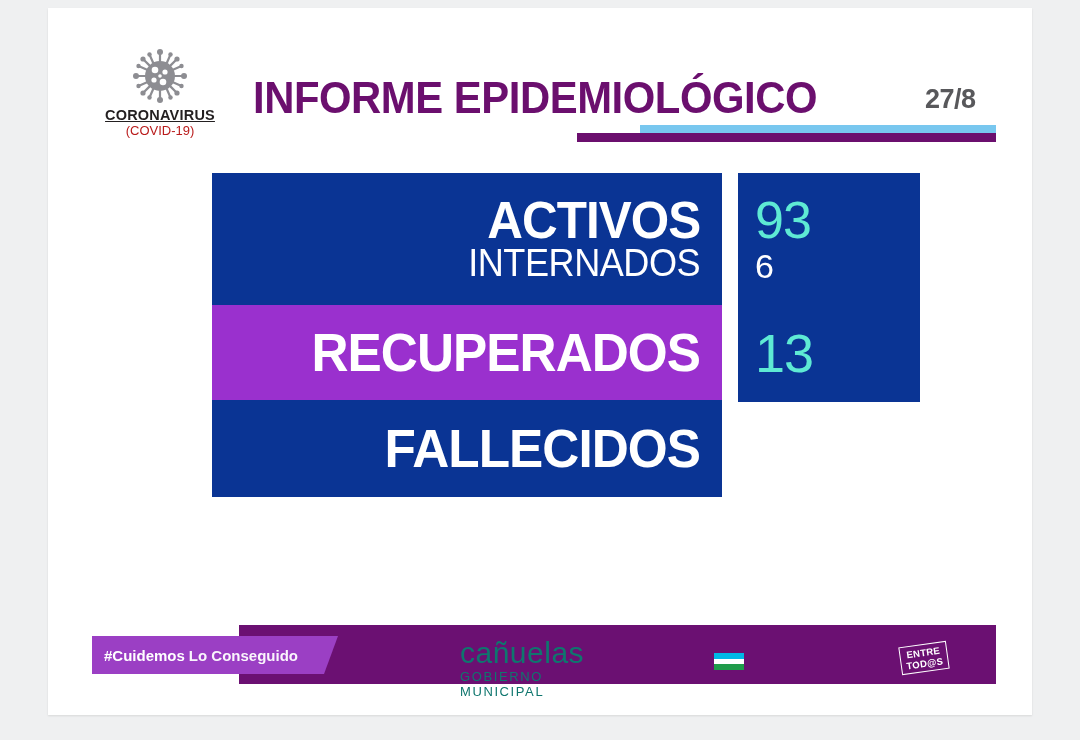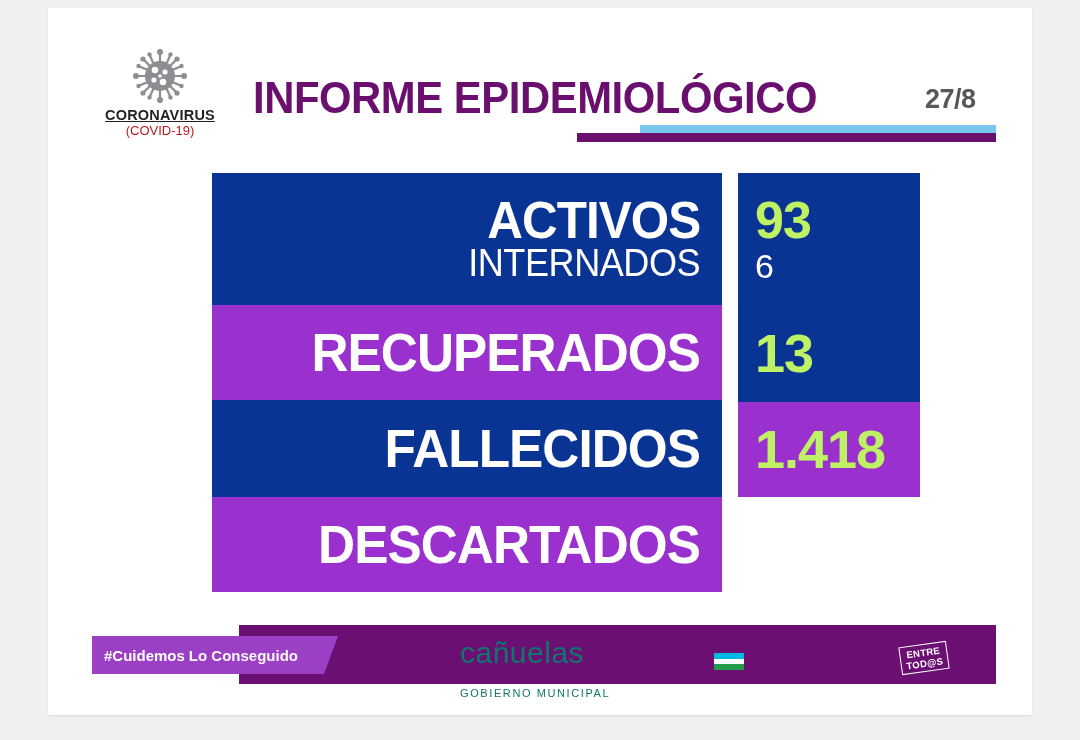--- a/index.html
+++ b/index.html
@@ -149,23 +149,23 @@
     font-size: 38px;
     font-weight: normal;
     letter-spacing: -0.5px;
     transform: scaleX(0.95);
     transform-origin: right center;
     white-space: nowrap;
     margin-top: 2px;
   }
   .val-main {
     display: block;
-    color: #bef264;
+    color: #5eead4;
     font-size: 52px;
-    font-weight: bold;
+    font-weight: normal;
     letter-spacing: -1px;
     white-space: nowrap;
   }
   .val-sub {
     display: block;
     color: #ffffff;
     font-size: 34px;
     font-weight: normal;
     white-space: nowrap;
     margin-top: 4px;
@@ -211,23 +211,23 @@
   }
   .canuelas .cn-name {
     display: block;
     font-size: 30px;
     letter-spacing: 0.5px;
     line-height: 1;
     font-weight: normal;
   }
   .canuelas .cn-sub {
     display: block;
-    font-size: 11px;
+    font-size: 13px;
     letter-spacing: 1.6px;
-    margin-top: 19px;
+    margin-top: 1px;
   }
 
   .flag {
     position: absolute;
     left: 666px;          
     top: 645px;
     width: 30px;
     height: 17px;
     overflow: hidden;
   }
@@ -331,44 +331,34 @@
         <div class="cell purple h2row row-single">
           <div class="lbl-stack">
             <span class="lbl-main">RECUPERADOS</span>
           </div>
         </div>
         <div class="cell blue h3row row-single">
           <div class="lbl-stack">
             <span class="lbl-main">FALLECIDOS</span>
           </div>
         </div>
-        <div class="cell purple h4row row-single">
-          <div class="lbl-stack">
-            <span class="lbl-main">DESCARTADOS</span>
-          </div>
-        </div>
       </div>
 
       <div class="col-values">
         <div class="cell blue h1row">
           <div class="val-stack">
             <span class="val-main">93</span>
             <span class="val-sub">6</span>
           </div>
         </div>
         <div class="cell blue h3row row-single">
           <div class="val-stack">
             <span class="val-main">13</span>
           </div>
         </div>
-        <div class="cell purple h4row row-single">
-          <div class="val-stack">
-            <span class="val-main">1.418</span>
-          </div>
-        </div>
       </div>
 
     </div>
 
     <div class="footer-bar"></div>
 
     <div class="cuidemos">
       <b>#Cuidemos</b>
         <span class="light">Lo Conseguido</span>
     </div>

